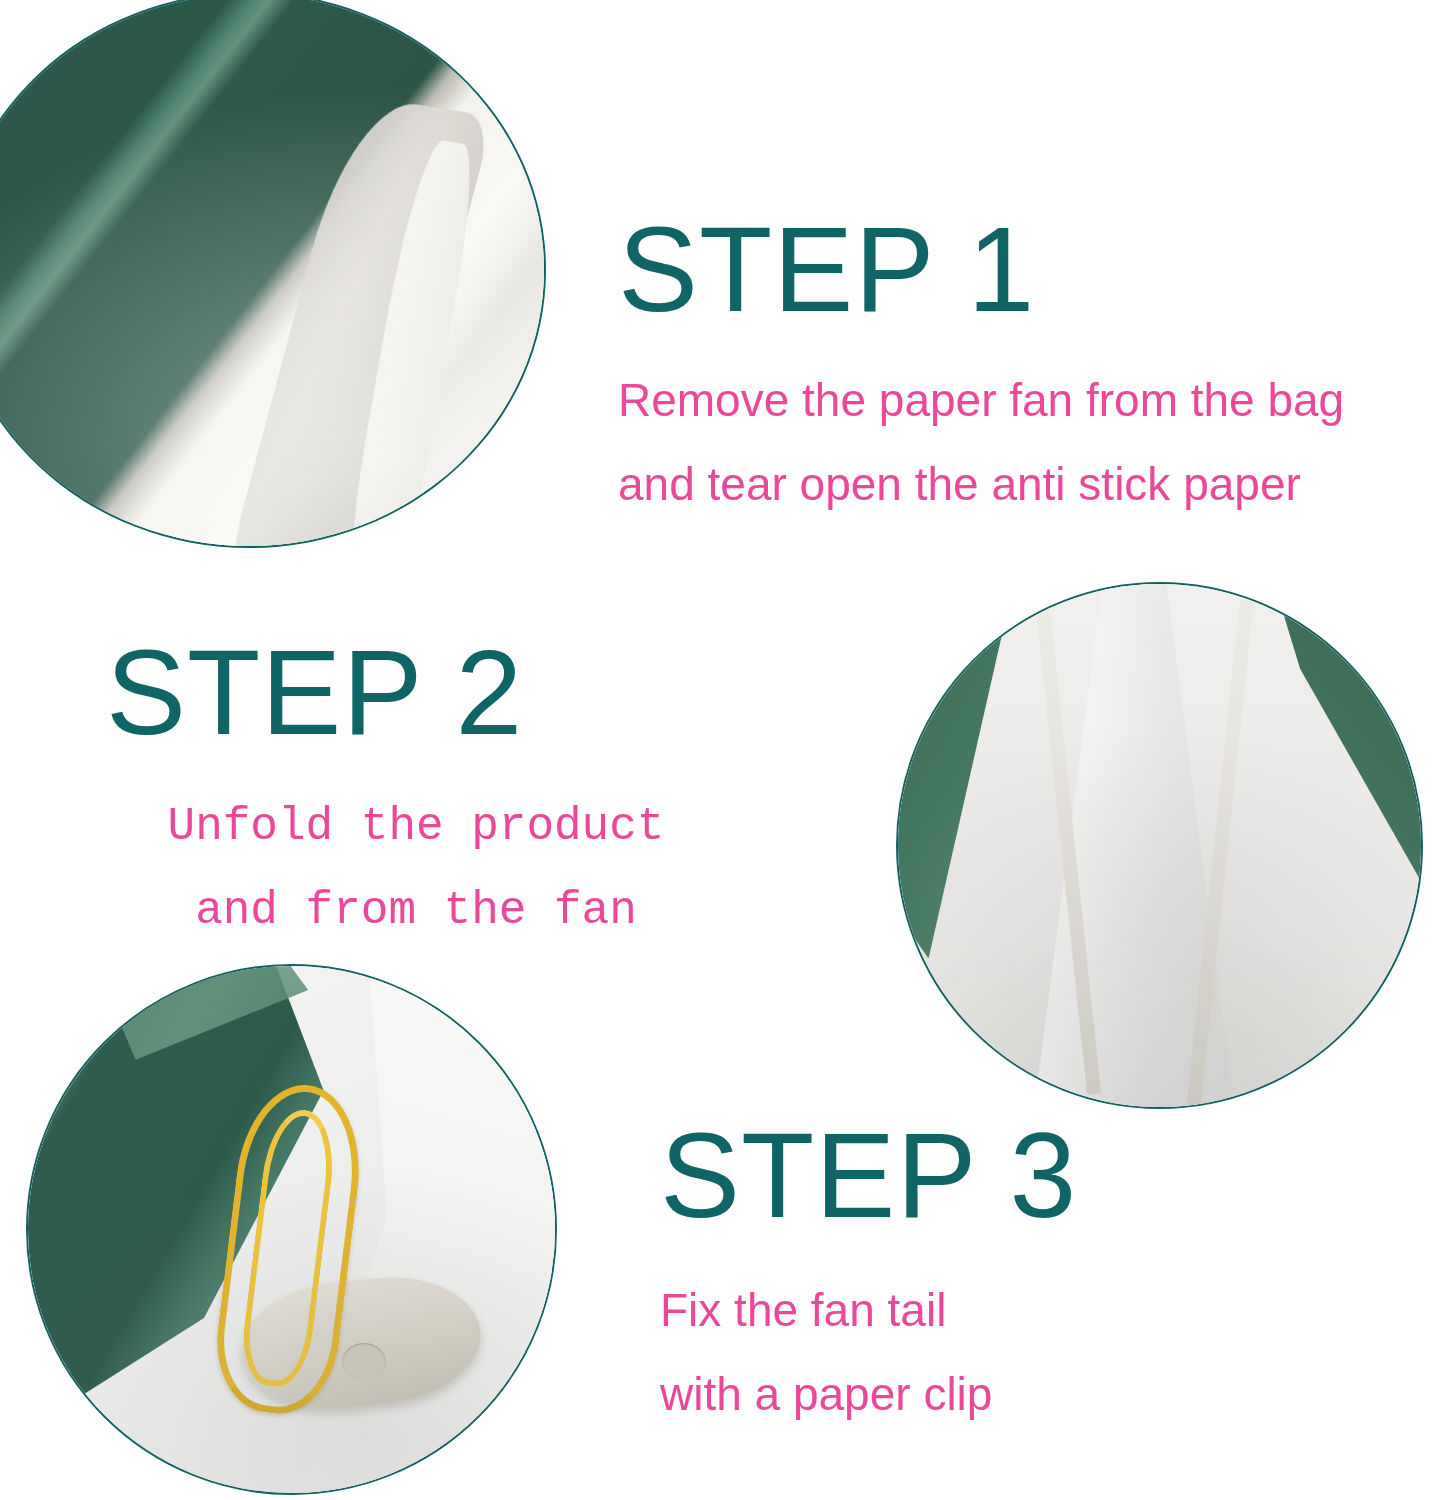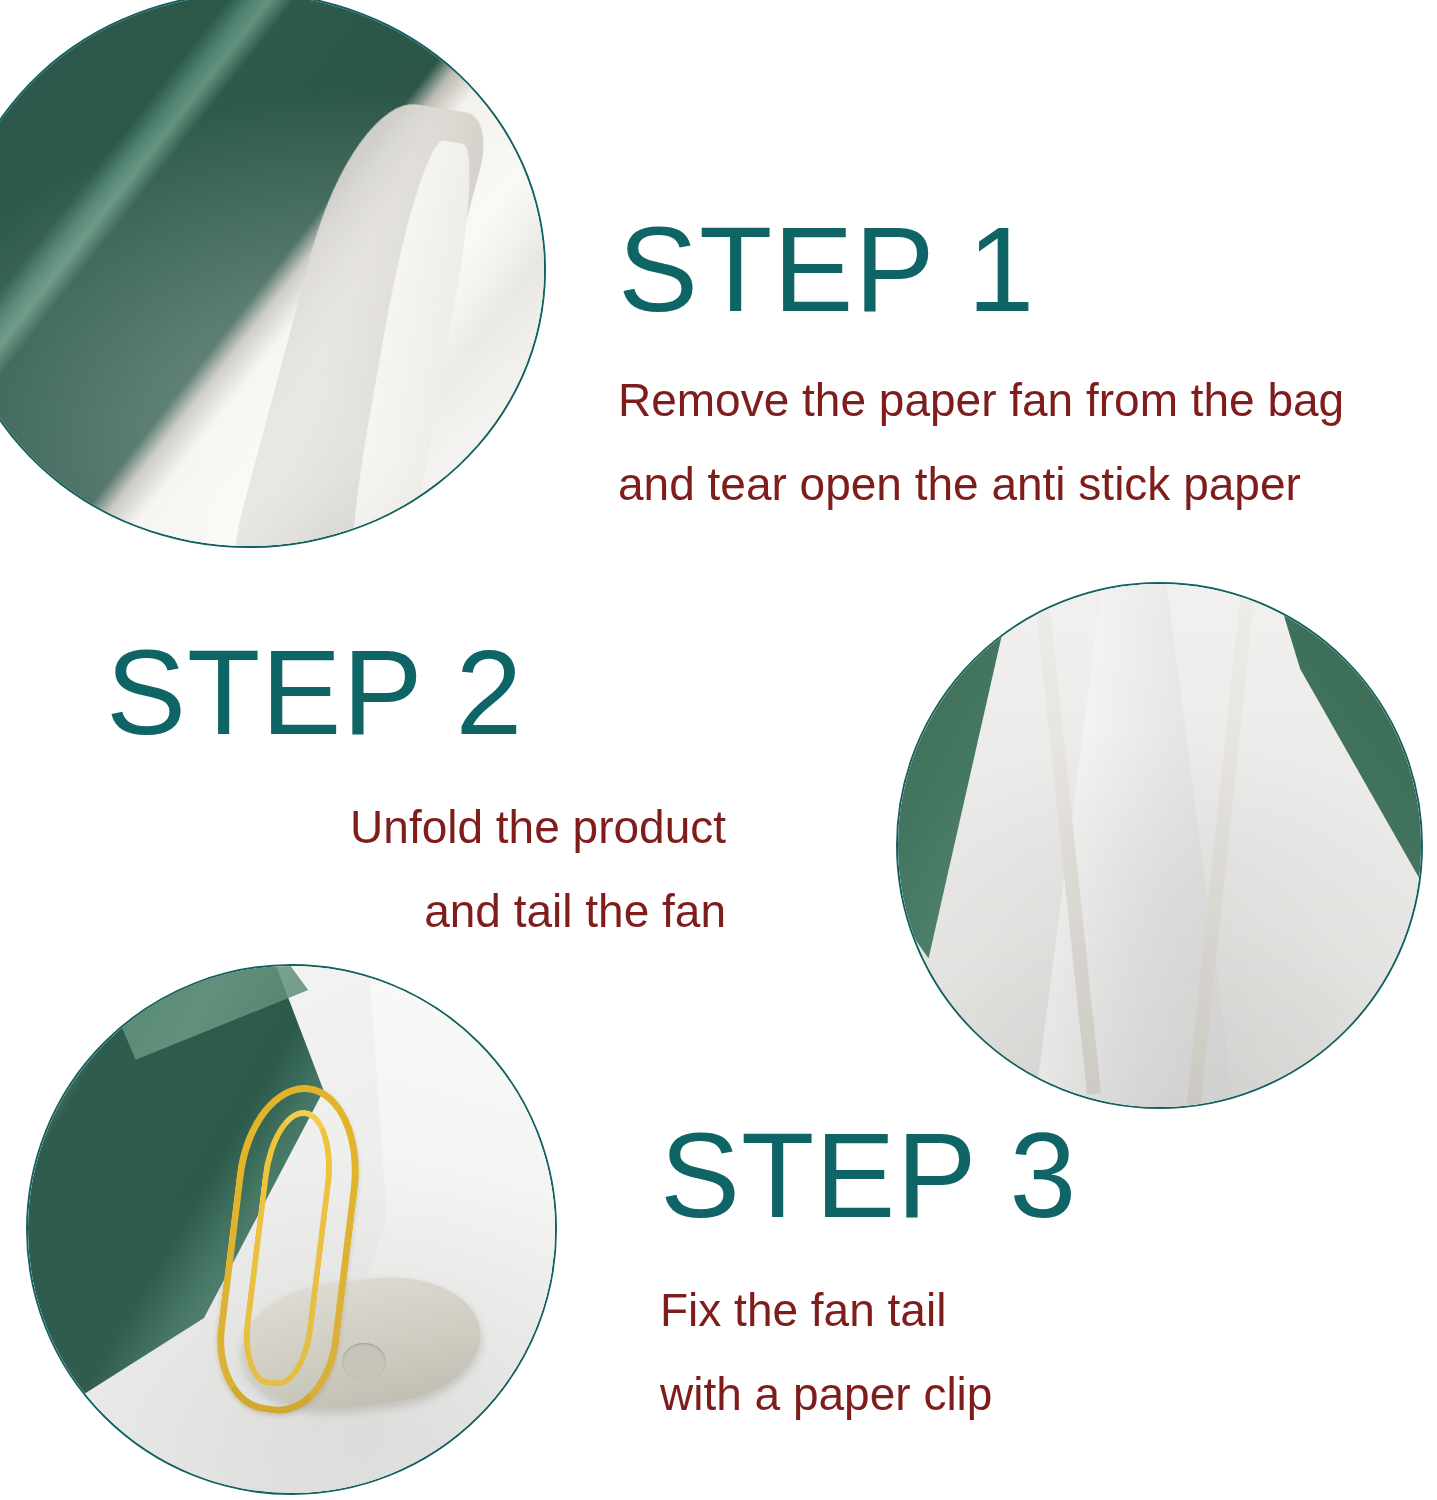--- a/index.html
+++ b/index.html
@@ -264,33 +264,33 @@
     color: #0f6466;
     font-size: 120px;
     line-height: 1;
     font-weight: 400;
     letter-spacing: 1px;
     white-space: nowrap;
     margin: 0;
   }
   .step-lines { margin-top: 26px; }
   .step-line {
-    color: #7f1d1d;
+    color: #ec4899;
     font-size: 46px;
     line-height: 1.82;
     font-weight: 400;
     white-space: nowrap;
     margin: 0;
   }
 
   #block-step1 { left: 618px; top: 178px; text-align: left; }
   #block-step1 .step-lines { margin-top: 30px; }
 
   #block-step2 { left: 106px; top: 601px; text-align: left; }
-  #block-step2 .step-lines { margin-top: 34px; text-align: right; width: 620px; }
+  #block-step2 .step-lines { margin-top: 34px; text-align: center; width: 620px; font-family: Liberation Mono, monospace; }
 
   #block-step3 { left: 660px; top: 1084px; text-align: left; }
   #block-step3 .step-lines { margin-top: 34px; text-align: left; width: 700px; }
 </style>
 </head>
 <body>
 
 <div class="stage">
 
   <div class="photo" id="photo-step1" aria-label="Green pleated paper fan with white adhesive strip and anti stick backing paper being peeled">
@@ -307,21 +307,21 @@
     <div class="step-lines">
       <p class="step-line">Remove the paper fan from the bag</p>
       <p class="step-line">and tear open the anti stick paper</p>
     </div>
   </div>
 
   <div class="step-block" id="block-step2">
     <h1 class="step-heading">STEP 2</h1>
     <div class="step-lines">
       <p class="step-line">Unfold the product</p>
-      <p class="step-line">and tail the fan</p>
+      <p class="step-line">and from the fan</p>
     </div>
   </div>
 
   <div class="photo" id="photo-step2" aria-label="Unfolded green fan panels standing on a white cone shaped surface">
     <div class="inner">
       <div class="bg"></div>
       <div class="greenL"></div>
       <div class="greenR"></div>
       <div class="whiteCone"></div>
       <div class="edgeL"></div>

